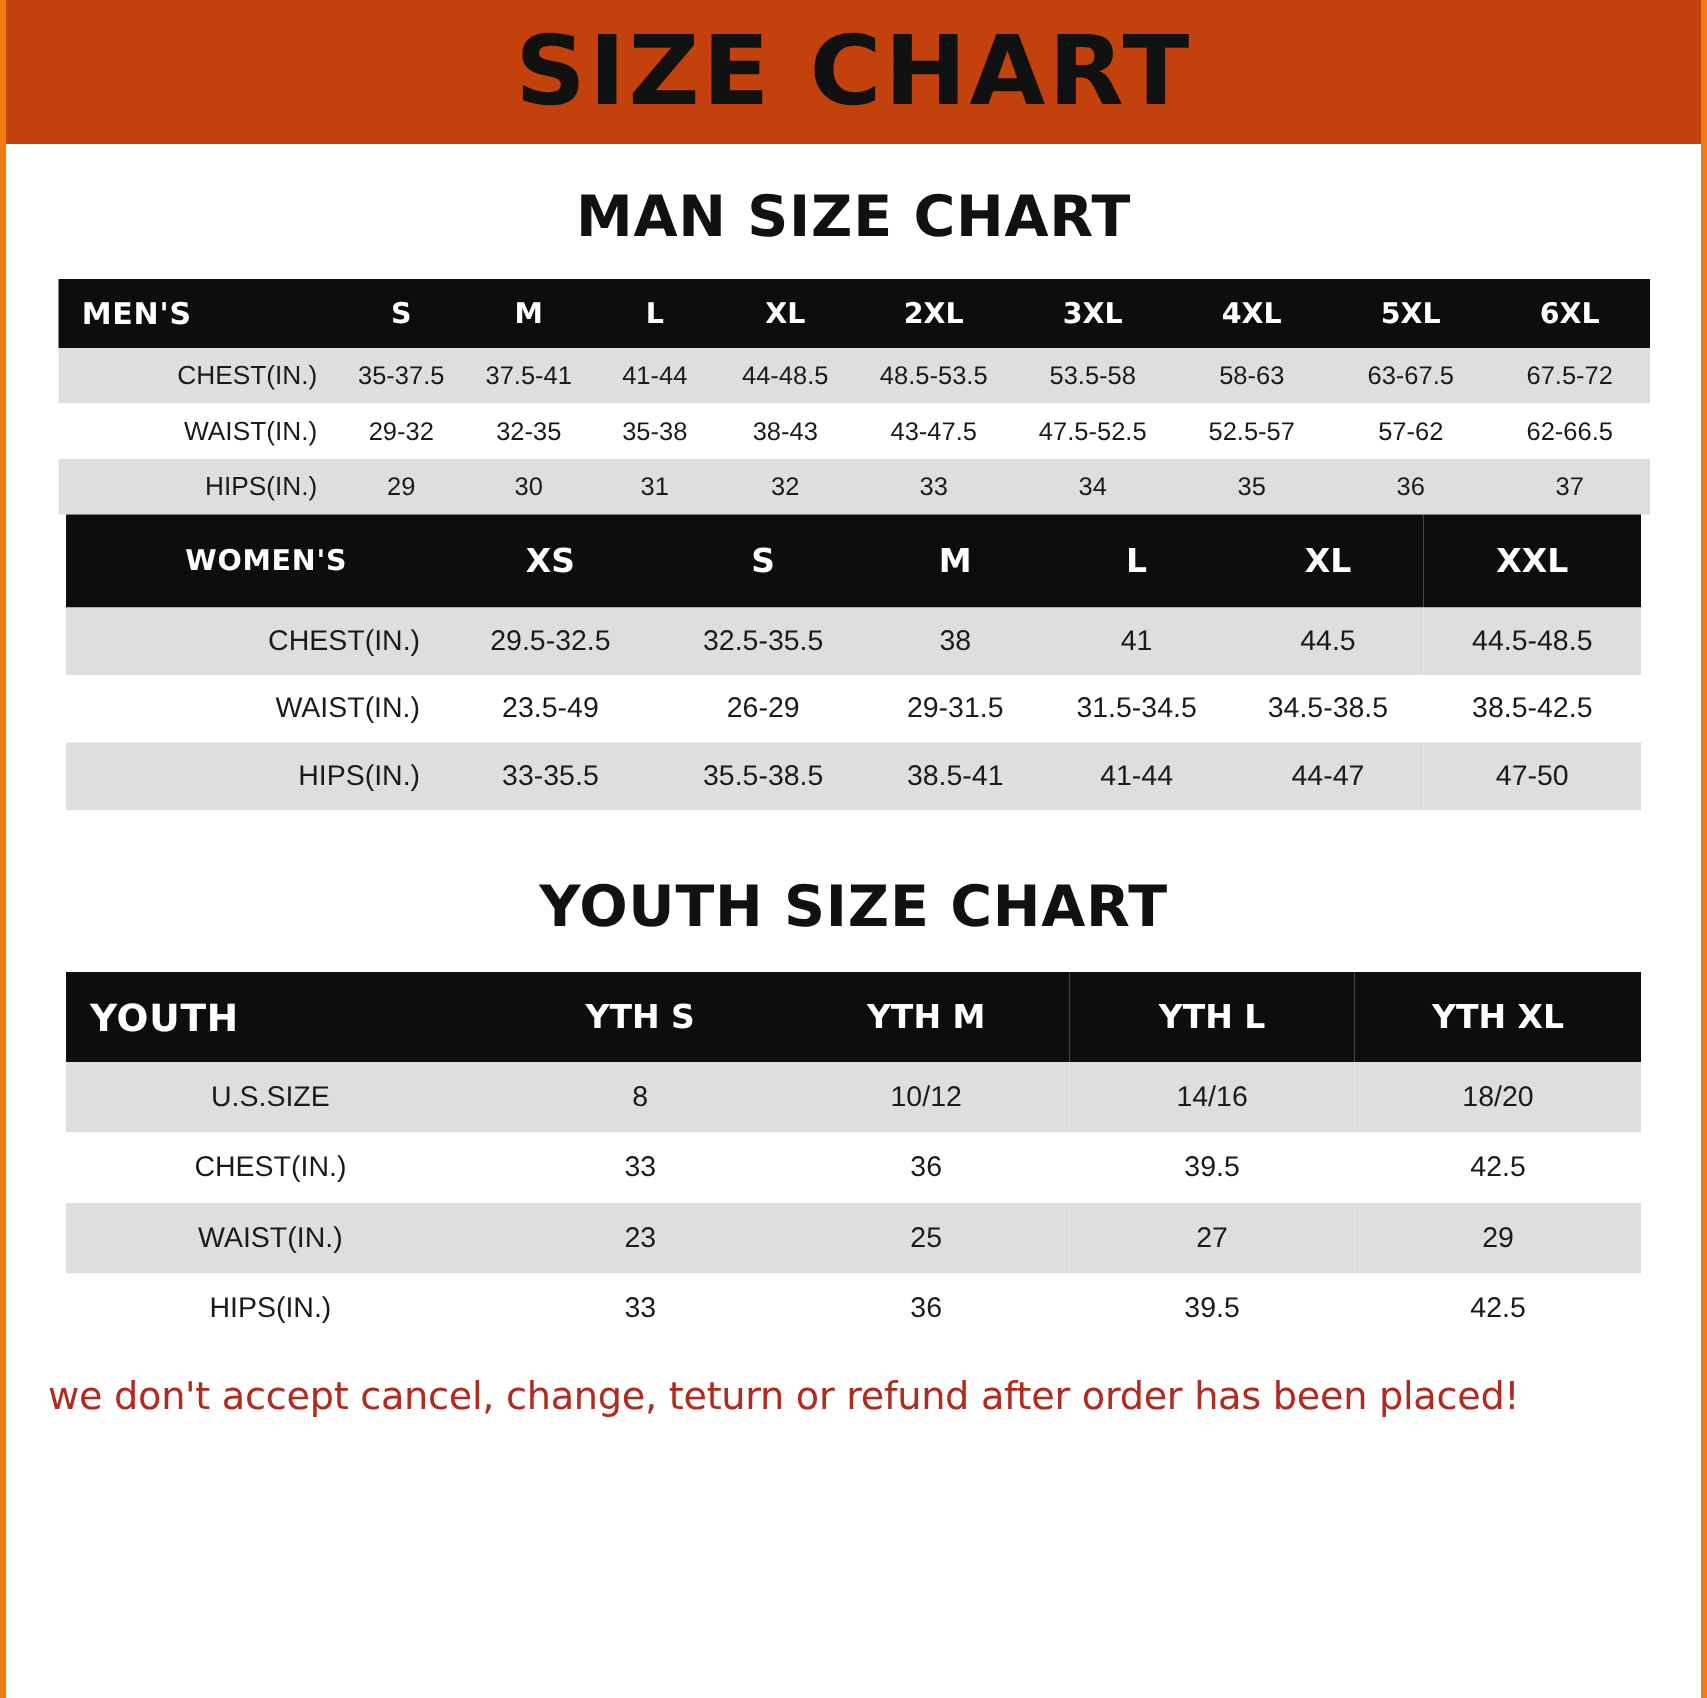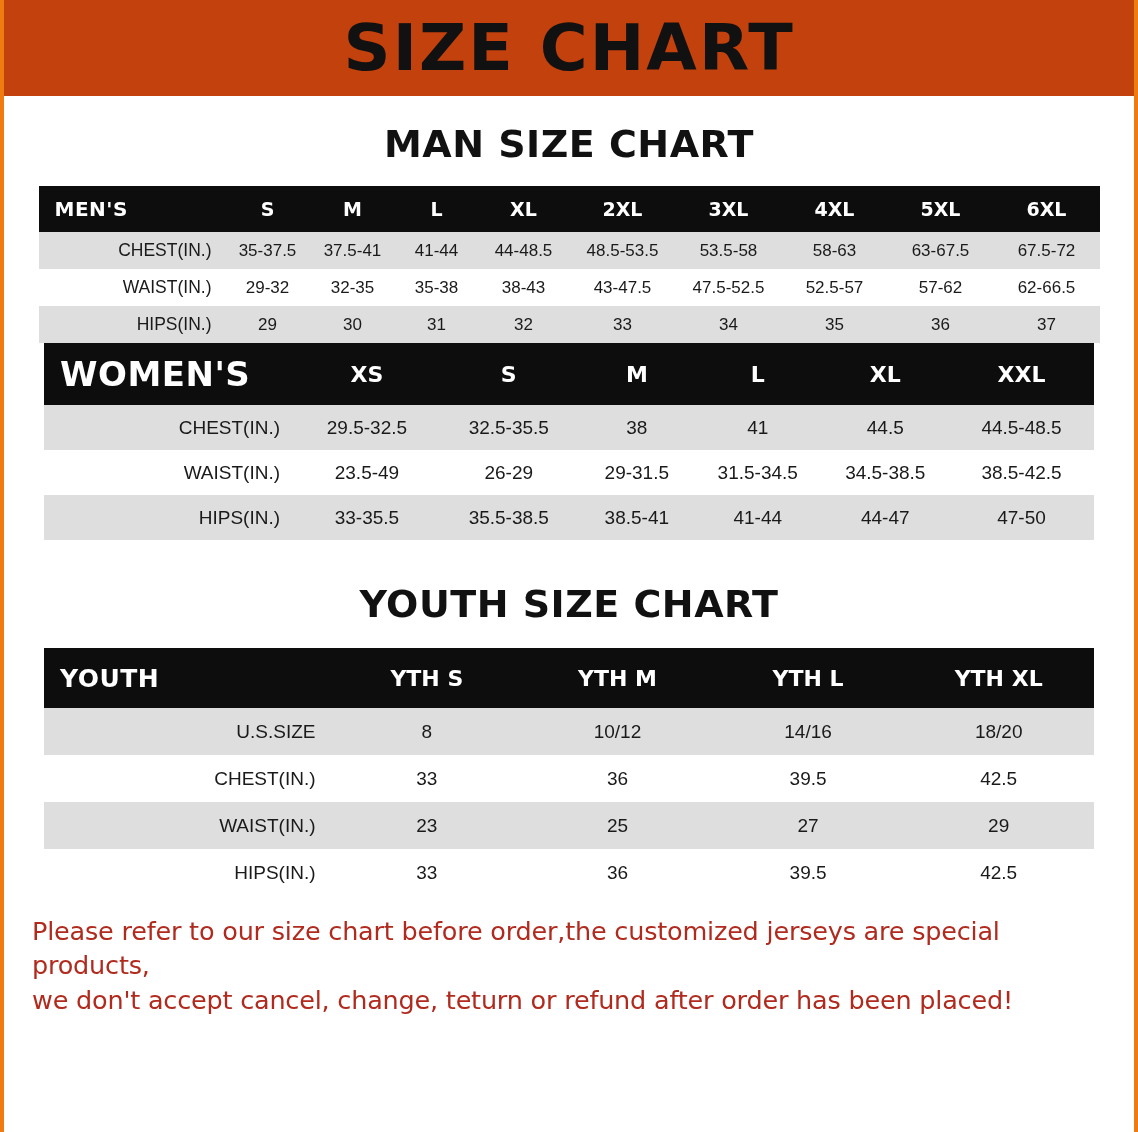--- a/index.html
+++ b/index.html
@@ -102,23 +102,23 @@
   table.women thead th {
     background: #0d0d0d;
     color: #ffffff;
     font-family: "DejaVu Sans", sans-serif;
     font-weight: bold;
     font-size: 22px;
     height: 60px;
     text-align: center;
   }
   table.women thead th.rowhead {
-    text-align: left;
+    text-align: center;
     padding-left: 16px;
-    font-size: 34px;
+    font-size: 19px;
     letter-spacing: 0.5px;
   }
   table.women tbody td {
     height: 43px;
     text-align: center;
     color: #1a1a1a;
     font-size: 19px;
   }
   table.women tbody td.rowlabel {
     text-align: right;
@@ -147,21 +147,21 @@
     font-size: 25px;
     letter-spacing: 0.5px;
   }
   table.youth tbody td {
     height: 45px;
     text-align: center;
     color: #1a1a1a;
     font-size: 19px;
   }
   table.youth tbody td.rowlabel {
-    text-align: right;
+    text-align: center;
     padding-right: 16px;
     font-size: 19px;
   }
   table.youth tbody tr.odd td { background: #dedede; }
   table.youth tbody tr.even td { background: #ffffff; }
 
   .notice {
     margin: 18px 28px 0 28px;
     color: #b12a1e;
     font-family: "DejaVu Sans", sans-serif;
@@ -325,17 +325,16 @@
           <td>33</td>
           <td>36</td>
           <td>39.5</td>
           <td>42.5</td>
         </tr>
       </tbody>
     </table>
   </div>
 
   <div class="notice">
-    <div>Please refer to our size chart before order,the customized jerseys are special products,</div>
     <div>we don't accept cancel, change, teturn or refund after order has been placed!</div>
   </div>
 
 </div>
 
 </body></html>

